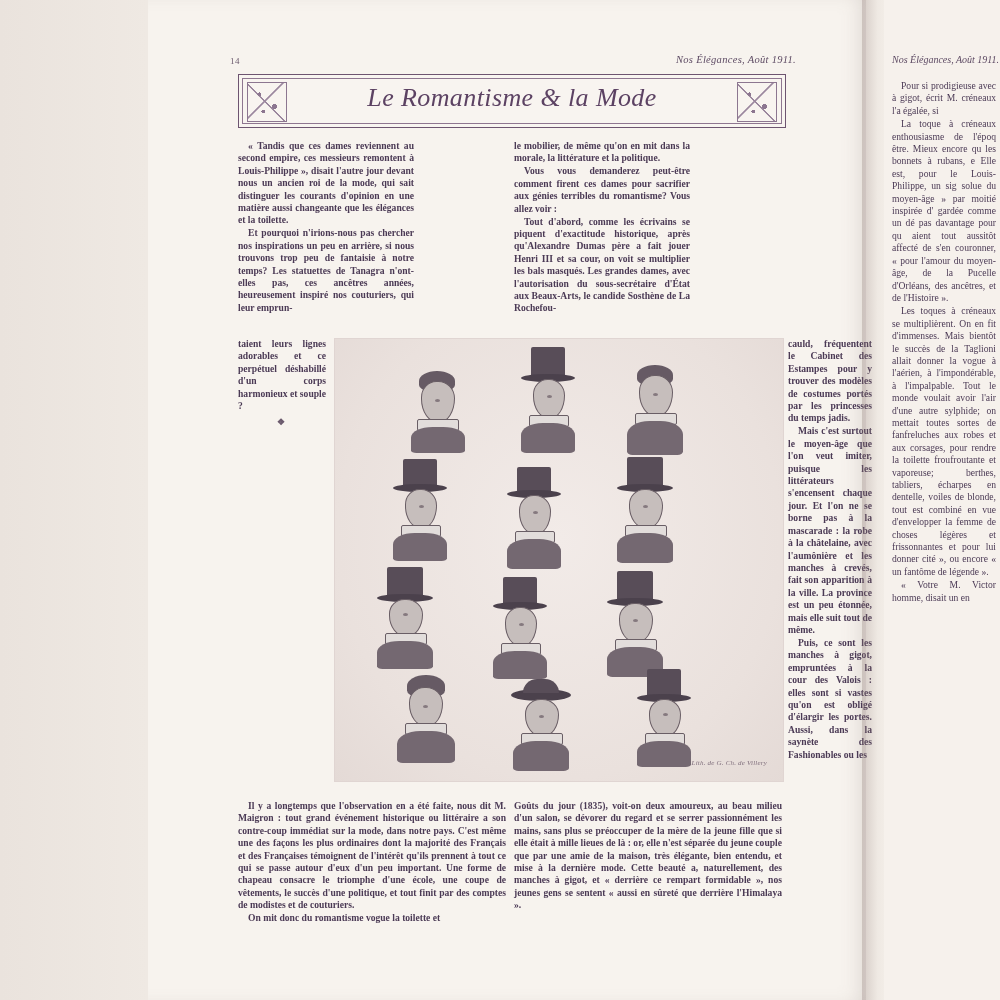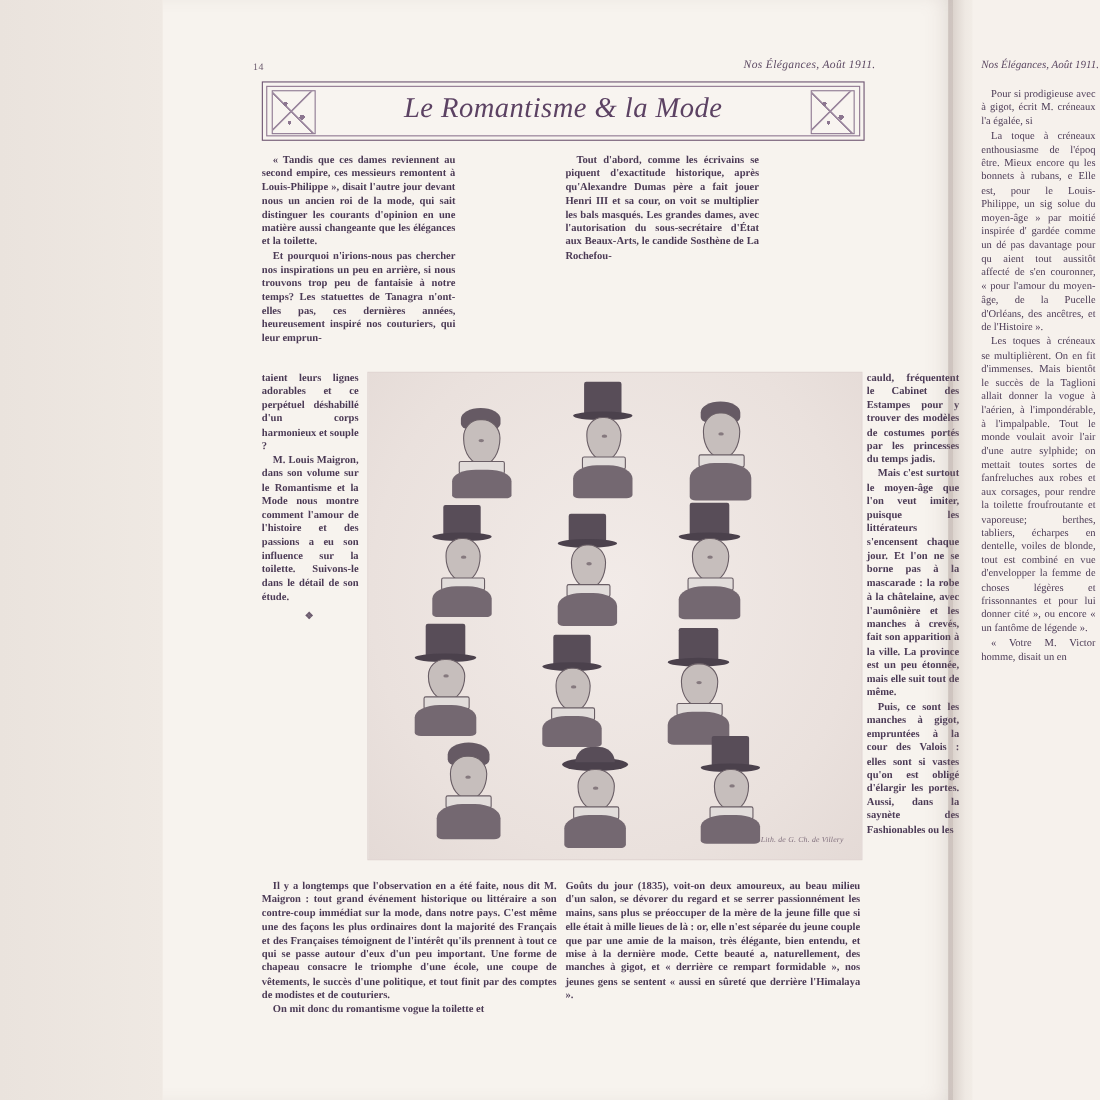--- a/index.html
+++ b/index.html
@@ -217,30 +217,31 @@
     <div class="running-head">Nos Élégances, Août 1911.</div>
 
     <div class="title-frame">
       <div class="ornament left"></div>
       <div class="ornament right"></div>
       <div class="title-text">Le Romantisme &amp; la Mode</div>
     </div>
 
     <div class="col" id="col-left">
       <p>« Tandis que ces dames reviennent au second empire, ces messieurs remontent à Louis-Philippe », disait l'autre jour devant nous un ancien roi de la mode, qui sait distinguer les courants d'opinion en une matière aussi changeante que les élégances et la toilette.</p>
-      <p>Et pourquoi n'irions-nous pas chercher nos inspirations un peu en arrière, si nous trouvons trop peu de fantaisie à notre temps? Les statuettes de Tanagra n'ont-elles pas, ces dernières années, heureusement inspiré nos couturiers, qui leur emprun-</p>
+      <p>Et pourquoi n'irions-nous pas chercher nos inspirations un peu en arrière, si nous trouvons trop peu de fantaisie à notre temps? Les statuettes de Tanagra n'ont-elles pas, ces ancêtres années, heureusement inspiré nos couturiers, qui leur emprun-</p>
     </div>
 
     <div class="col" id="col-right">
+      <p class="noind">le mobilier, de même qu'on en mit dans la morale, la littérature et la politique.</p>
+      <p>Vous vous demanderez peut-être comment firent ces dames pour sacrifier aux génies terribles du romantisme? Vous allez voir :</p>
       <p>Tout d'abord, comme les écrivains se piquent d'exactitude historique, après qu'Alexandre Dumas père a fait jouer Henri III et sa cour, on voit se multiplier les bals masqués. Les grandes dames, avec l'autorisation du sous-secrétaire d'État aux Beaux-Arts, le candide Sosthène de La Rochefou-</p>
     </div>
 
     <div class="col" id="col-left-narrow">
       <p class="noind">taient leurs lignes adorables et ce perpétuel déshabillé d'un corps harmonieux et souple ?</p>
-      <p>M. Louis Maigron, dans son volume sur le Romantisme et la Mode nous montre comment l'amour de l'histoire et des passions a eu son influence sur la toilette. Suivons-le dans le détail de son étude.</p>
       <div class="fleuron">❖</div>
     </div>
 
     <div class="col" id="col-right-narrow">
       <p class="noind">cauld, fréquentent le Cabinet des Estampes pour y trouver des modèles de costumes portés par les princesses du temps jadis.</p>
       <p>Mais c'est surtout le moyen-âge que l'on veut imiter, puisque les littérateurs s'encensent chaque jour. Et l'on ne se borne pas à la mascarade : la robe à la châtelaine, avec l'aumônière et les manches à crevés, fait son apparition à la ville. La province est un peu étonnée, mais elle suit tout de même.</p>
       <p>Puis, ce sont les manches à gigot, empruntées à la cour des Valois : elles sont si vastes qu'on est obligé d'élargir les portes. Aussi, dans la saynète des Fashionables ou les</p>
     </div>
 
     <div class="plate">

